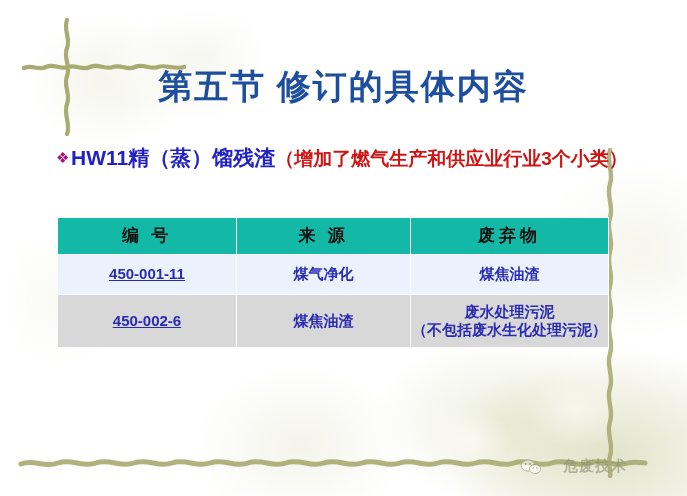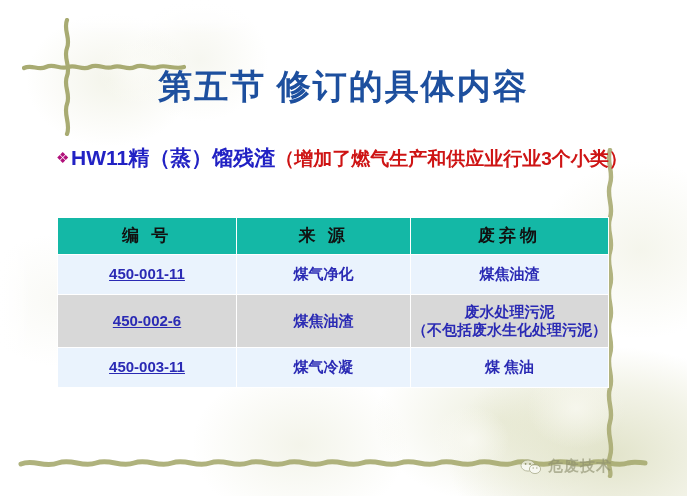--- a/index.html
+++ b/index.html
@@ -136,21 +136,21 @@
   td.code-cell { letter-spacing: 0px; text-decoration: underline; }
   .cell-line2 { display: block; }
 
   
   #watermark {
     position: absolute;
     left: 520px;
     top: 457px;
     display: flex;
     align-items: center;
-    gap: 6px;
+    gap: 21px;
     opacity: 0.62;
     pointer-events: none;
   }
   #watermark .wm-text {
     font-family: "Liberation Sans", sans-serif;
     font-size: 15px;
     font-weight: 700;
     color: #8d8f6e;
     letter-spacing: 1px;
   }
@@ -204,27 +204,20 @@
         </td>
       </tr>
       <tr class="row-gray">
         <td class="code-cell">450-002-6</td>
         <td>煤焦油渣</td>
         <td>
           <span class="cell-line2">废水处理污泥</span>
           <span class="cell-line2">（不包括废水生化处理污泥）</span>
         </td>
       </tr>
-      <tr class="row-light">
-        <td class="code-cell">450-003-11</td>
-        <td>煤气冷凝</td>
-        <td>
-          <span class="cell-line2">煤  焦油</span>
-        </td>
-      </tr>
     </tbody>
   </table>
 
   <div id="watermark">
     <svg width="22" height="16" viewBox="0 0 22 16">
       <ellipse cx="8" cy="6.5" rx="7" ry="5.6" fill="#ffffff" stroke="#9a9c7a" stroke-width="1"></ellipse>
       <circle cx="5.6" cy="5" r="0.9" fill="#7f815f"></circle>
       <circle cx="10" cy="5" r="0.9" fill="#7f815f"></circle>
       <ellipse cx="15" cy="10" rx="5.6" ry="4.6" fill="#ffffff" stroke="#9a9c7a" stroke-width="1"></ellipse>
       <circle cx="13.2" cy="9" r="0.75" fill="#7f815f"></circle>

